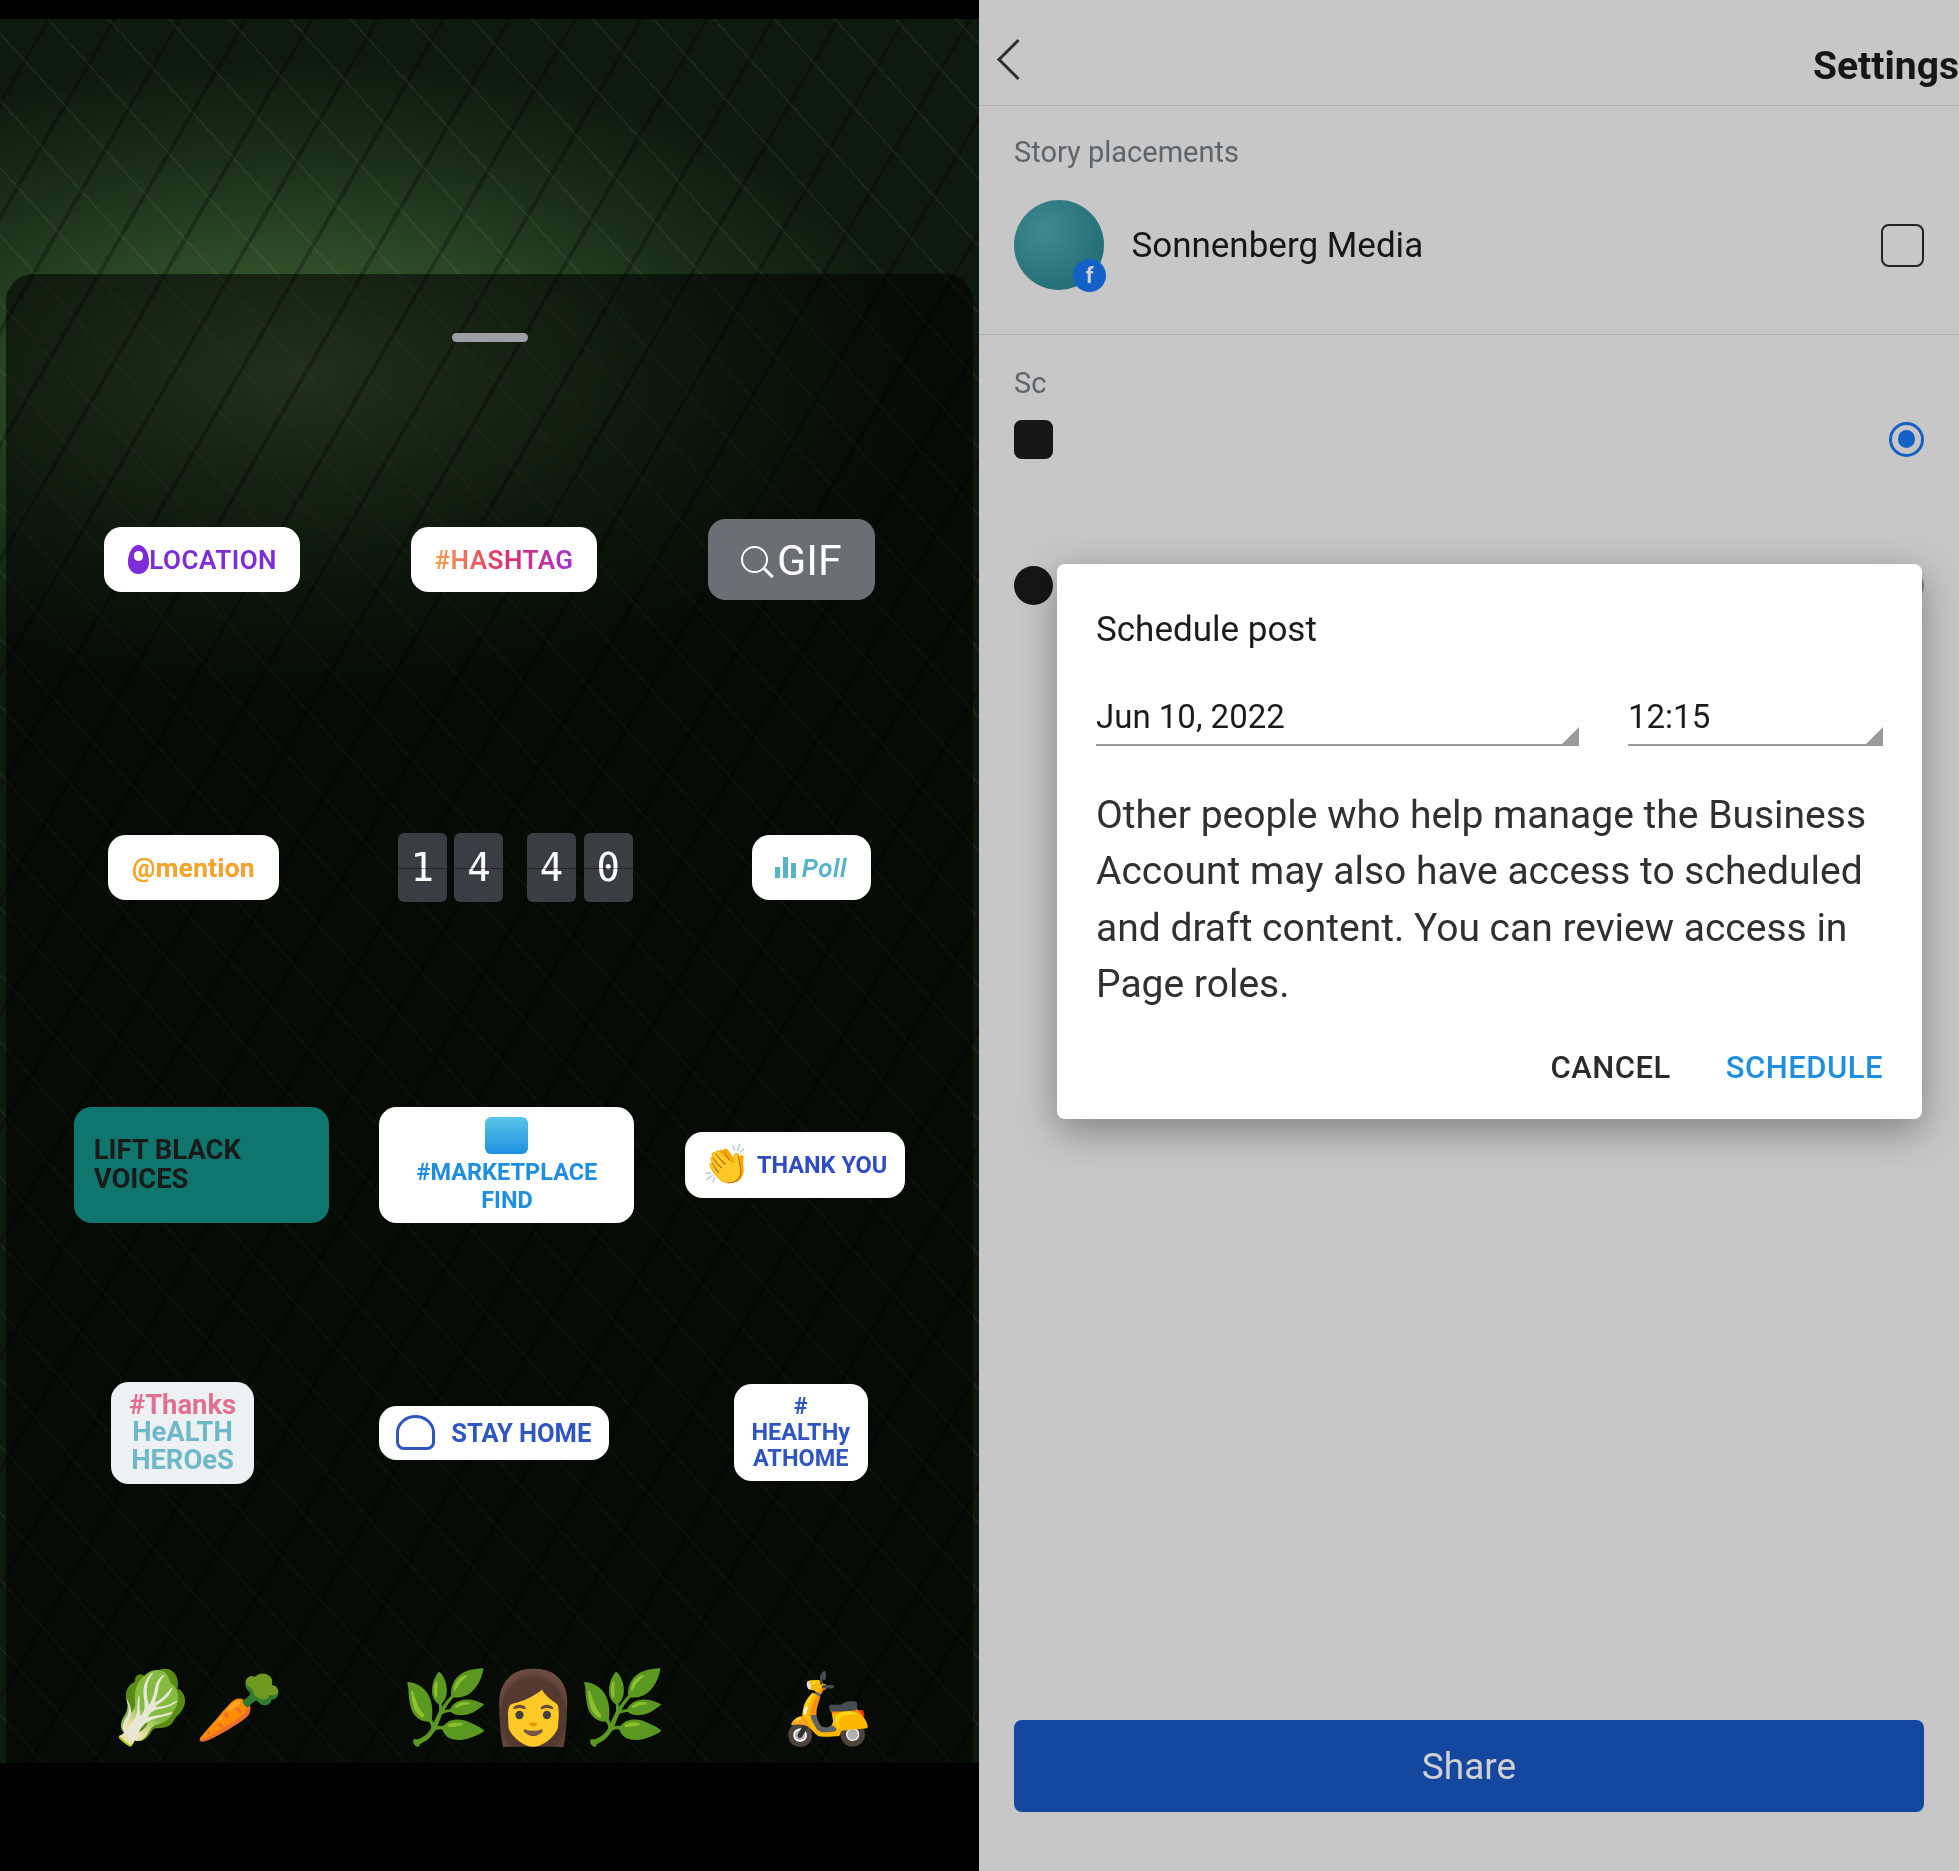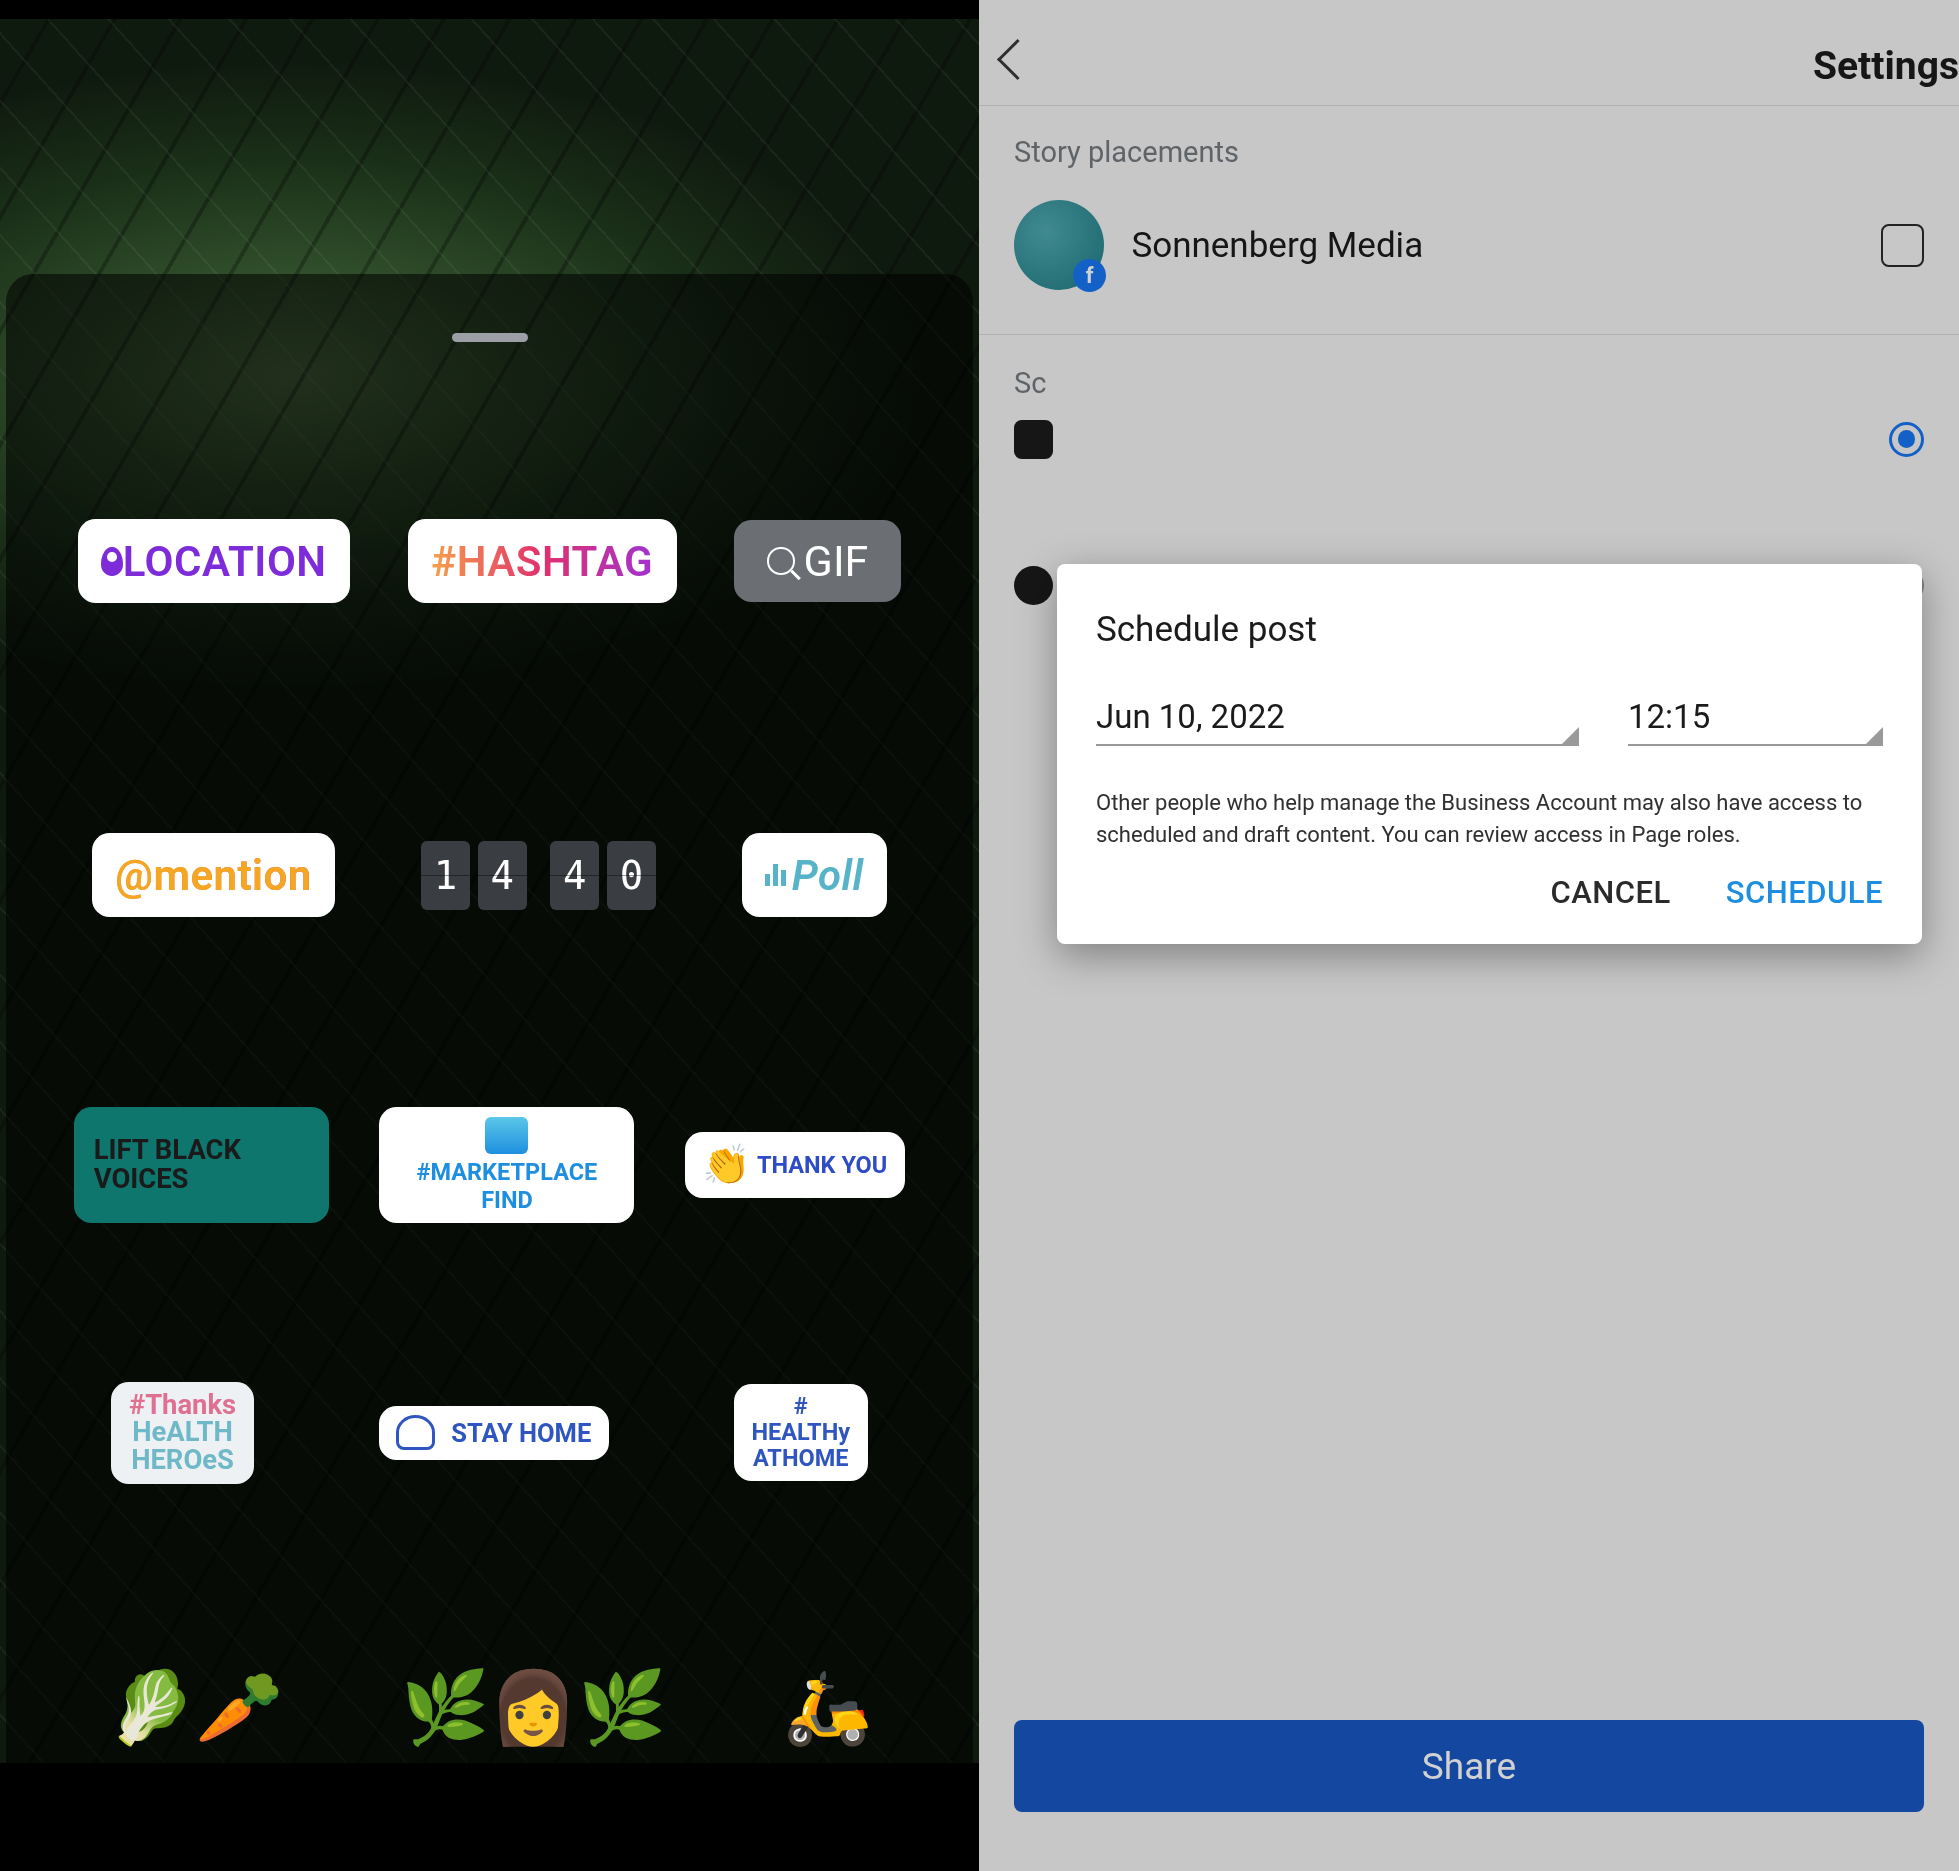--- a/index.html
+++ b/index.html
@@ -10,21 +10,21 @@
  linear-gradient(135deg,#2a4523 0%,#1c3318 40%,#0d1b0c 100%)}
 .leaves::before{content:"";position:absolute;inset:0;background:
  repeating-linear-gradient(48deg,transparent 0 13.7px,rgba(255,255,255,.05) 13.7px 15.7px,transparent 15.7px 45px),
  repeating-linear-gradient(-60deg,transparent 0 19.6px,rgba(0,0,0,.28) 19.6px 23.5px,transparent 23.5px 57px)}
 .top-black{position:absolute;left:0;right:0;top:0;height:18.6px;background:#000;z-index:3}
 .sheet{position:absolute;left:5.9px;right:5.9px;top:274px;bottom:0;border-radius:27.4px 27.4px 0 0;overflow:hidden}
 .sheet-bg{position:absolute;inset:0;background:rgba(0,0,0,.55)}
 .handle{position:absolute;top:59px;left:50%;transform:translateX(-50%);width:76px;height:8.8px;border-radius:4.9px;background:#9ca0a6}
 .row{position:absolute;left:0;right:0;display:flex;justify-content:space-around;align-items:center;padding:0 43px}
 .r1{top:245px}.r2{top:559px}.r3{top:833px}.r4{top:1108px}.r5{top:1392px}
-.pill{background:#fff;border-radius:17.6px;padding:17.6px 23.5px;font-weight:600;display:flex;align-items:center;gap:0;font-size:42px;letter-spacing:0.5px}
+.pill{background:#fff;border-radius:17.6px;padding:17.6px 23.5px;font-weight:600;display:flex;align-items:center;gap:0;font-size:26px;letter-spacing:0.5px}
 .loc{color:#7e2bd9}
 .pin{width:21.6px;height:29px;background:#7e2bd9;border-radius:50% 50% 50% 50%/60% 60% 40% 40%;position:relative}
 .pin::after{content:"";position:absolute;left:5.9px;top:5.9px;width:9.8px;height:9.8px;background:#fff;border-radius:50%}
 .hash{background:linear-gradient(90deg,#f7a14c,#e1306c,#a232d1);-webkit-background-clip:text;background-clip:text;color:transparent}
 .gif{background:#6b6f74;color:#fff;border-radius:17.6px;padding:15.7px 33px;font-size:43px;font-weight:400;display:flex;gap:9px;align-items:center}
 .mag{width:27.4px;height:27.4px;border:2.9px solid #fff;border-radius:50%;position:relative}
 .mag::after{content:"";position:absolute;width:2.9px;height:11.8px;background:#fff;right:-3.9px;bottom:-7.8px;transform:rotate(-45deg)}
 .mention{color:#f5a623;background:linear-gradient(90deg,#f7a14c,#e1306c);-webkit-background-clip:text;background-clip:text}
 .clock{display:flex;gap:7.8px}
 .dg{width:49px;height:69px;background:#3a3d42;color:#fff;border-radius:5.9px;display:flex;align-items:center;justify-content:center;font-size:39px;font-family:monospace;position:relative}
@@ -65,21 +65,21 @@
 .peek .ic{width:39px;height:39px;background:#1b1b1b;border-radius:7.8px}
 .peek .rad{width:35px;height:35px;border:3.9px solid #1877f2;border-radius:50%;position:relative;margin-left:auto}
 .peek .rad::after{content:"";position:absolute;inset:5.9px;background:#1877f2;border-radius:50%}
 .peek .clk{width:39px;height:39px;background:#1b1b1b;border-radius:50%}
 .dlg{position:absolute;z-index:10;left:78px;right:37px;top:564px;background:#fff;border-radius:7.8px;box-shadow:0 11.8px 39px rgba(0,0,0,.35);padding:45px 39px 33px}
 .dt{font-size:35px;color:#1b1b1b;margin-bottom:43px}
 .flds{display:flex;gap:49px;margin-bottom:41px}
 .fld{flex:1;position:relative;border-bottom:2px solid #9a9a9a;padding:3.9px 0 7.8px;font-size:33px;color:#1b1b1b}
 .fld.t{flex:0 0 255px}
 .tri{position:absolute;right:0;bottom:0;width:0;height:0;border-left:17.6px solid transparent;border-bottom:17.6px solid #9a9a9a}
-.note{font-size:22px;color:#303030;line-height:1.45;margin-bottom:24px}
+.note{font-size:39px;color:#303030;line-height:1.45;margin-bottom:36px}
 .acts{display:flex;justify-content:flex-end;gap:55px}
 .abtn{font-size:31px;font-weight:500;letter-spacing:0.5px;background:none;border:none;cursor:pointer}
 .cancel{color:#2b2b2b}
 .sched{color:#1e8fe0}
 .share{position:absolute;left:35px;right:35px;bottom:59px;height:92px;background:#1857c4;color:#fff;border:none;border-radius:8px;font-size:37px;display:flex;align-items:center;justify-content:center}
 </style>
 </head>
 <body>
 
 <div class="left">

